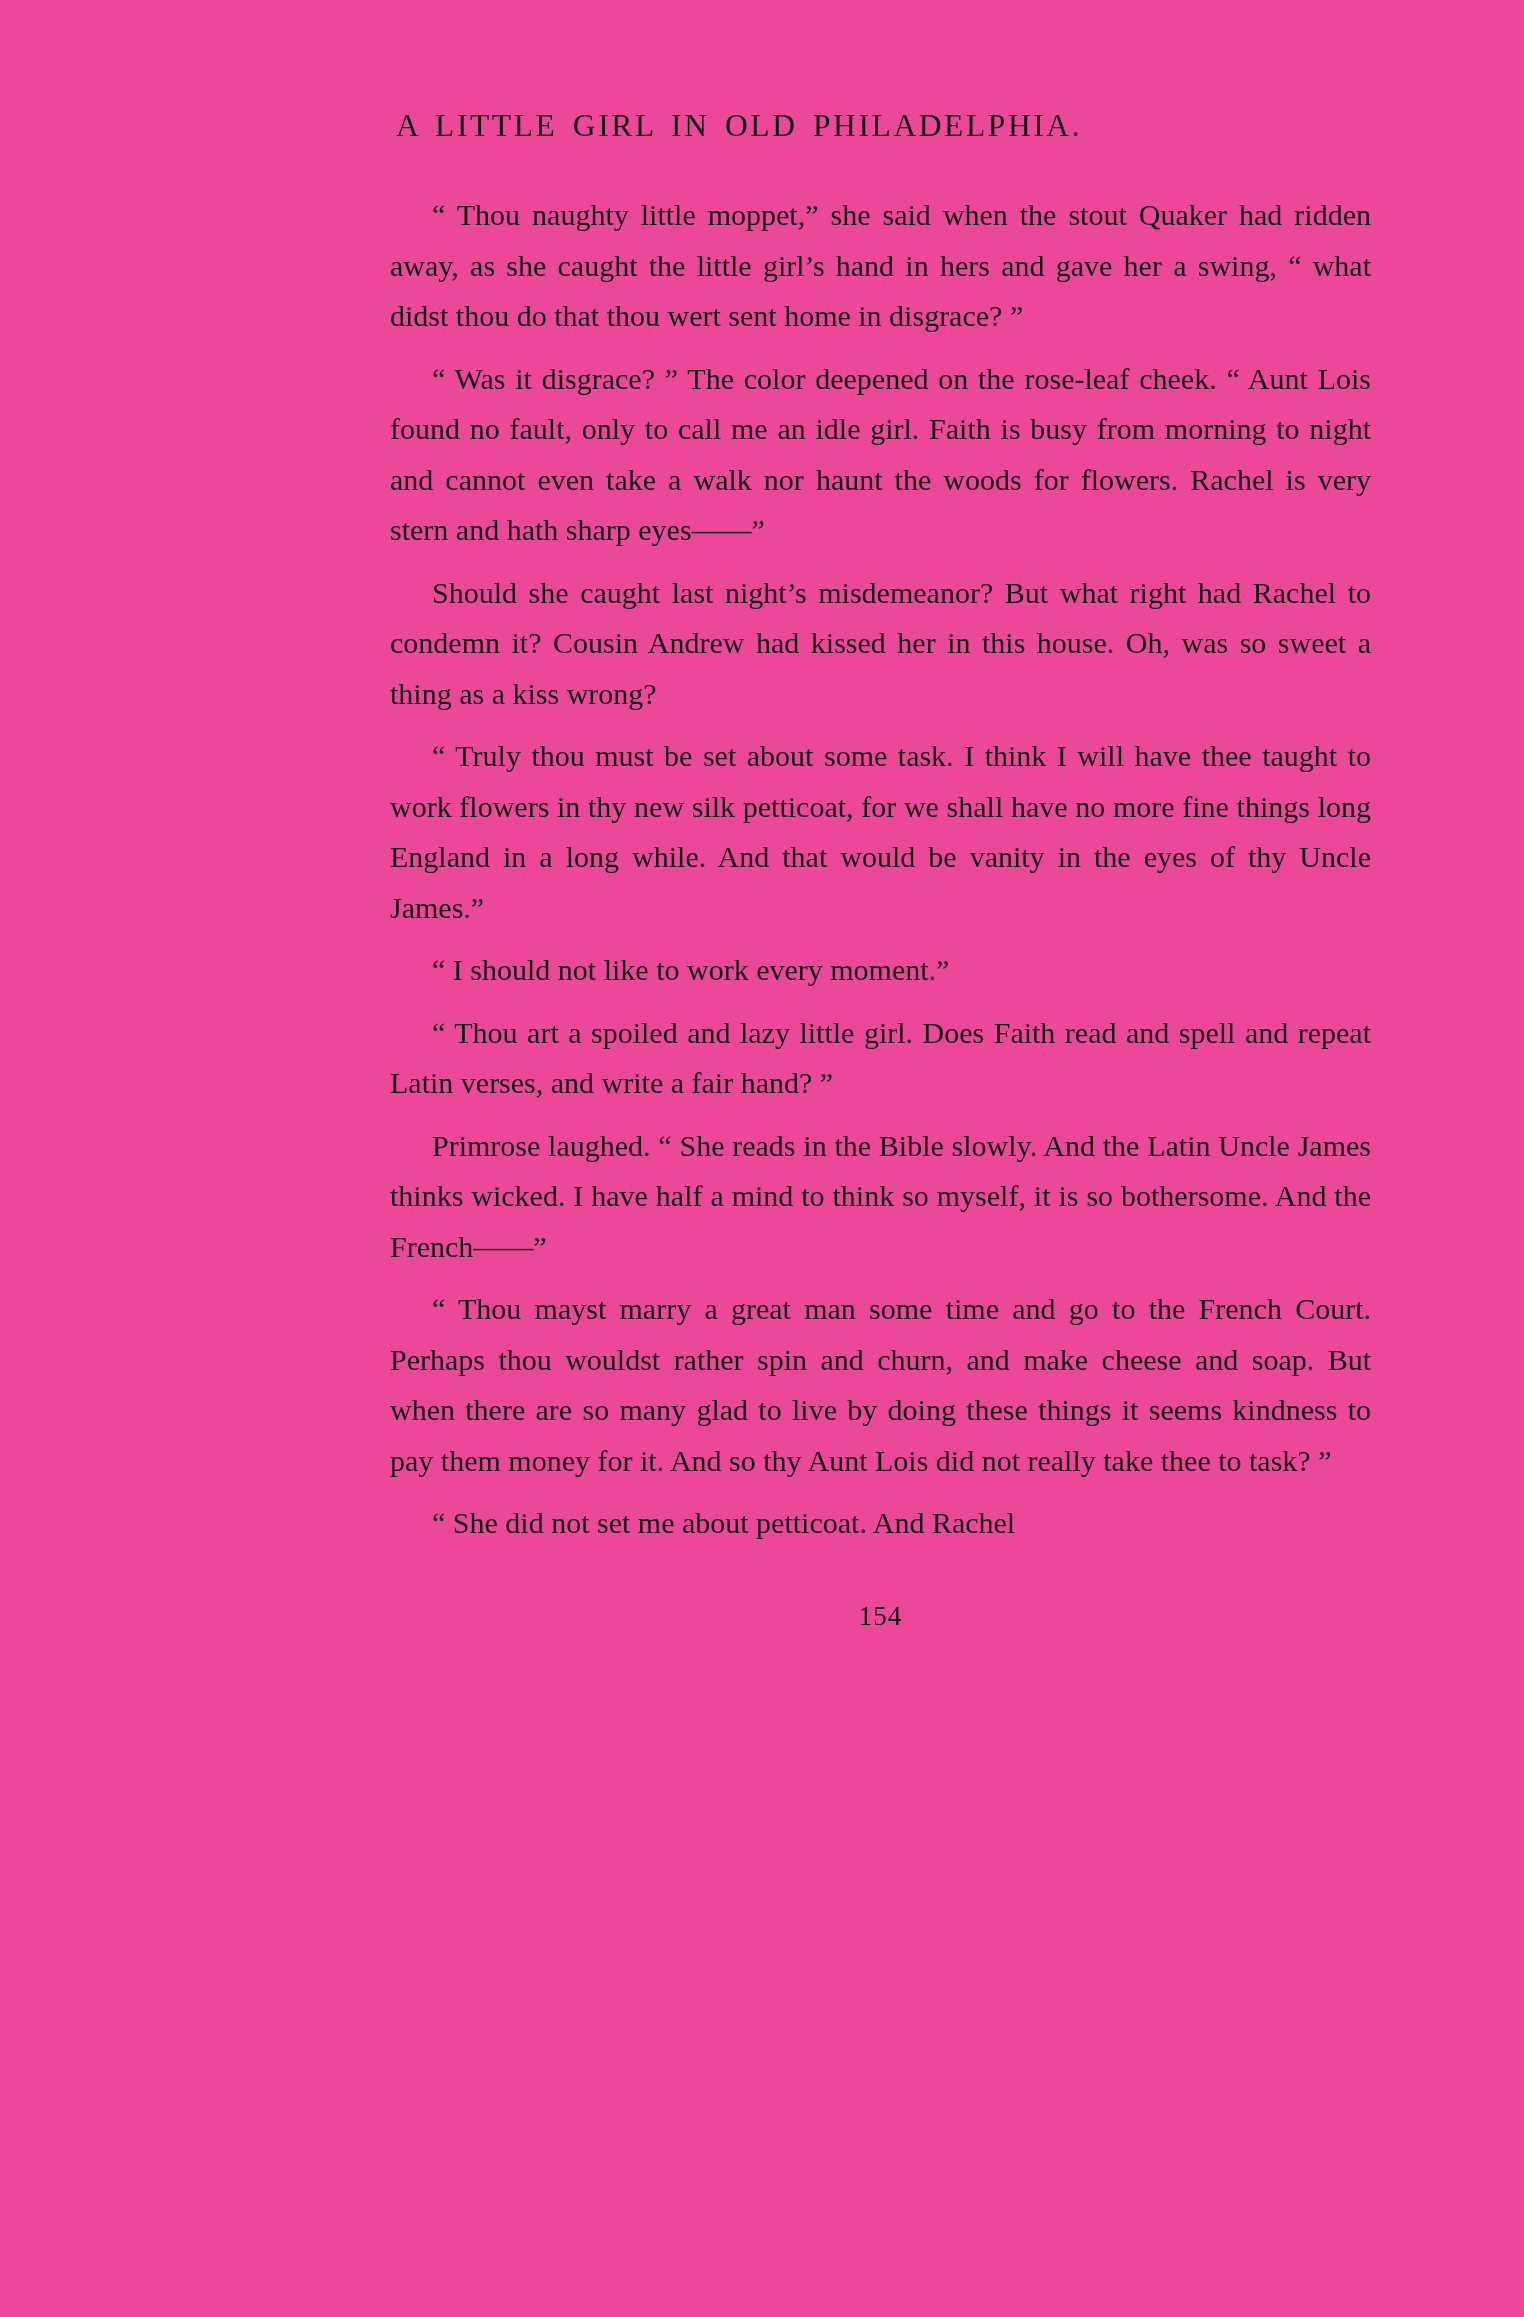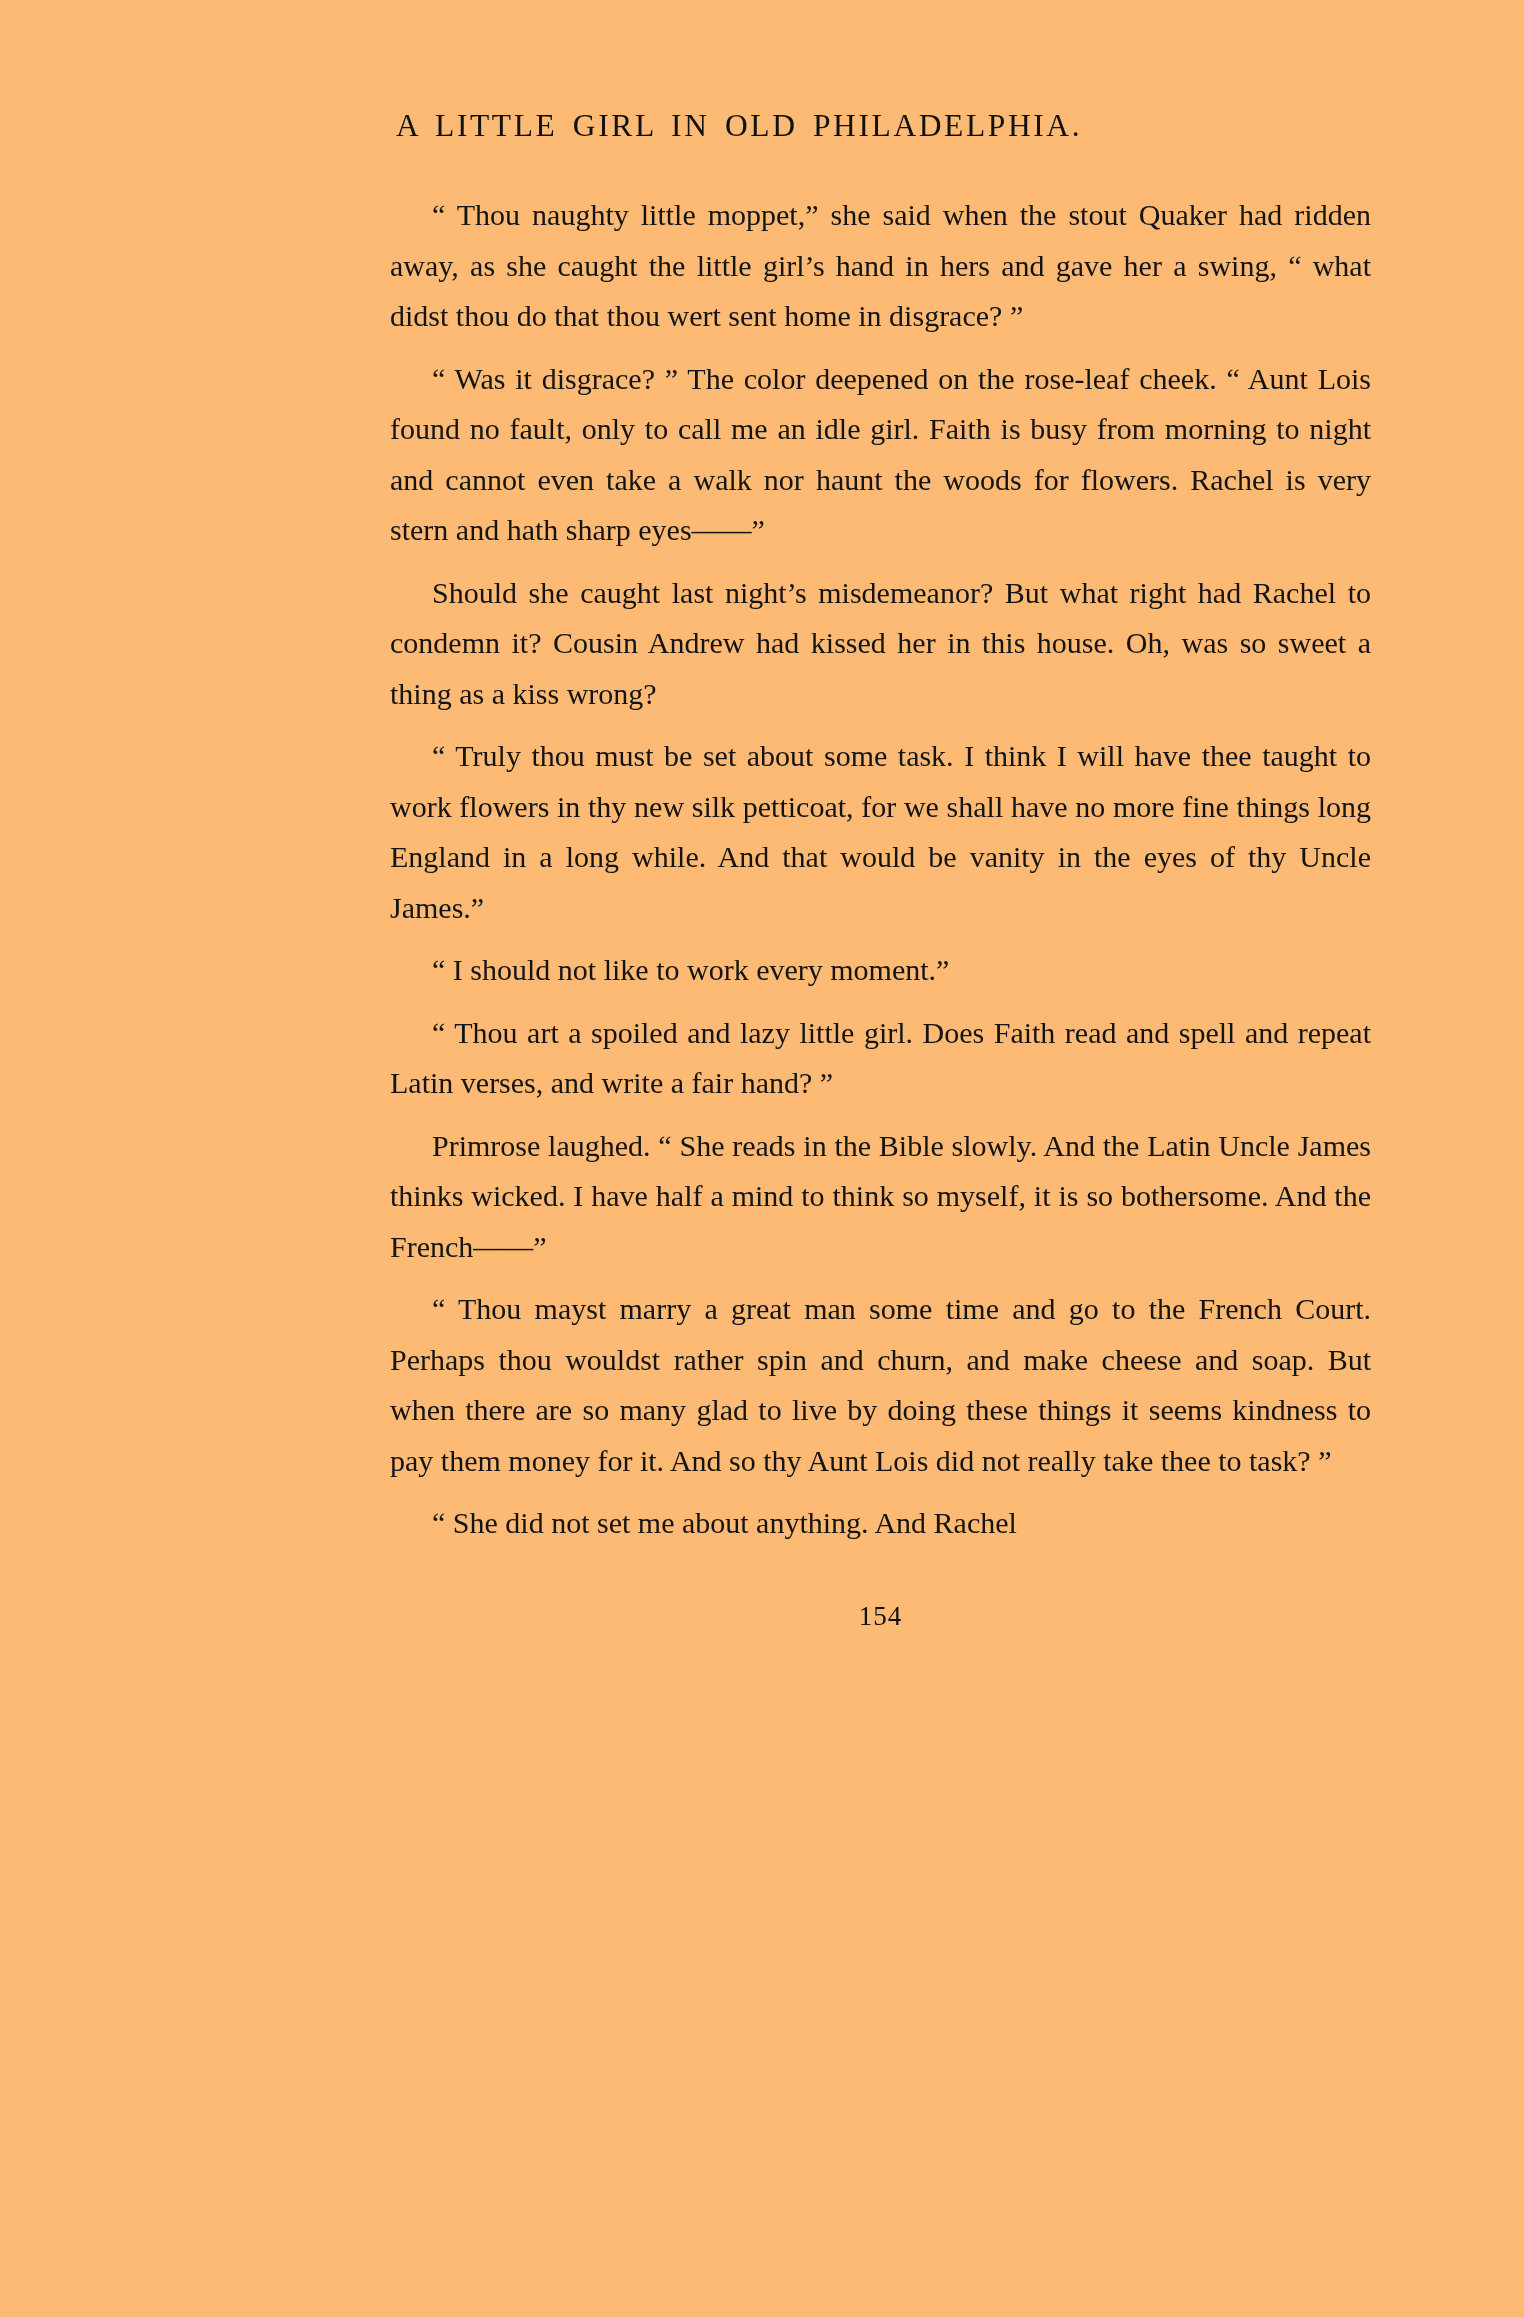--- a/index.html
+++ b/index.html
@@ -14,21 +14,21 @@
     font-family: "Liberation Serif", serif;
     color: #1a1a1a;
     overflow: hidden;
   }
   .page {
     position: absolute;
     left: 0;
     top: 0;
     width: 1524px;
     height: 2317px;
-    background: #fdba74;
+    background: #ec4899;
   }
   .page-inner {
     position: absolute;
     left: 378px;
     top: 108px;
     width: 1032px;
   }
   .running-head {
     font-size: 31.5px;
     letter-spacing: 2.6px;
@@ -69,19 +69,19 @@
 
     <div class="body-text">
       <p>“ Thou naughty little moppet,” she said when the stout Quaker had ridden away, as she caught the little girl’s hand in hers and gave her a swing, “ what didst thou do that thou wert sent home in disgrace? ”</p>
       <p>“ Was it disgrace? ”  The color deepened on the rose-leaf cheek.  “ Aunt Lois found no fault, only to call me an idle girl.  Faith is busy from morning to night and cannot even take a walk nor haunt the woods for flowers.  Rachel is very stern and hath sharp eyes——”</p>
       <p>Should she caught last night’s misdemeanor?  But what right had Rachel to condemn it?  Cousin Andrew had kissed her in this house.  Oh, was so sweet a thing as a kiss wrong?</p>
       <p>“ Truly thou must be set about some task.  I think I will have thee taught to work flowers in thy new silk petticoat, for we shall have no more fine things long England in a long while.  And that would be vanity in the eyes of thy Uncle James.”</p>
       <p>“ I should not like to work every moment.”</p>
       <p>“ Thou art a spoiled and lazy little girl.  Does Faith read and spell and repeat Latin verses, and write a fair hand? ”</p>
       <p>Primrose laughed.  “ She reads in the Bible slowly.  And the Latin Uncle James thinks wicked.  I have half a mind to think so myself, it is so bothersome.  And the French——”</p>
       <p>“ Thou mayst marry a great man some time and go to the French Court.  Perhaps thou wouldst rather spin and churn, and make cheese and soap.  But when there are so many glad to live by doing these things it seems kindness to pay them money for it.  And so thy Aunt Lois did not really take thee to task? ”</p>
-      <p>“ She did not set me about anything.  And Rachel</p>
+      <p>“ She did not set me about petticoat.  And Rachel</p>
     </div>
 
     <div class="page-number">154</div>
 
   </div>
 </div>
 
 </body></html>

